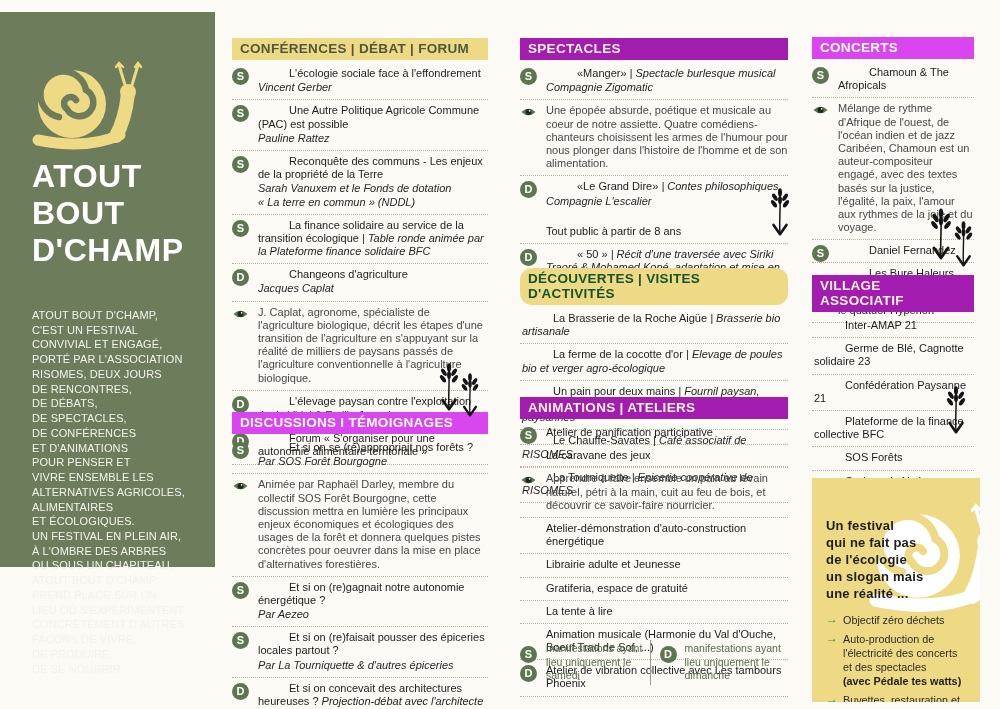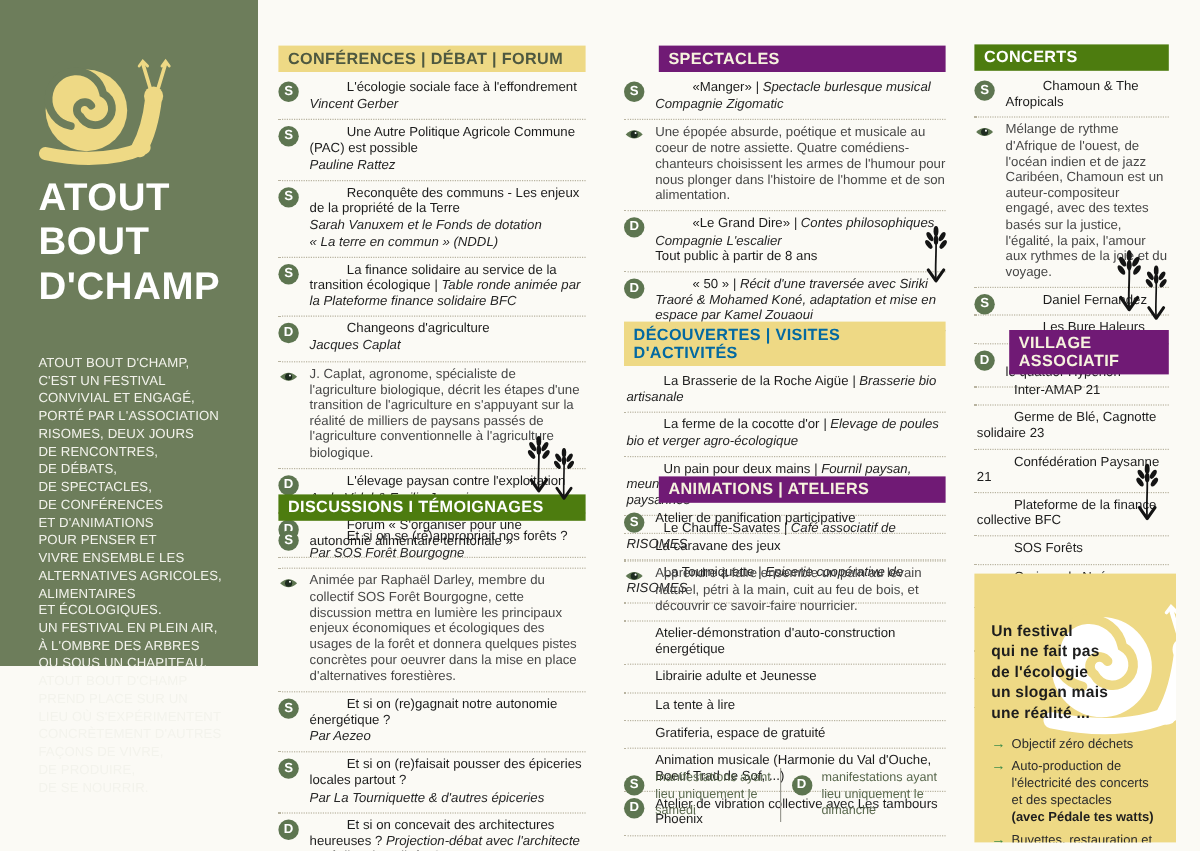--- a/index.html
+++ b/index.html
@@ -3,61 +3,61 @@
 <meta charset="utf-8">
 <style>
   html,body{margin:0;padding:0;}
   body{
     width:1000px;height:709px;position:relative;overflow:hidden;
     background:#fbfaf5;
     font-family:"Liberation Sans", sans-serif;
     -webkit-font-smoothing:antialiased;
   }
   
-  .sidebar{position:absolute;left:0;top:0;width:215px;height:555px;background:#6d7d5b;text-decoration:underline;}
+  .sidebar{position:absolute;left:0;top:12px;width:215px;height:555px;background:#6d7d5b;text-decoration:underline;}
   .snail-logo{position:absolute;left:28px;top:40px;}
   .side-title{
     position:absolute;left:32px;top:146px;color:#ffffff;
     font-size:32px;font-weight:800;line-height:1.16;letter-spacing:.5px;
     white-space:pre-line;
   }
   .side-desc{
     position:absolute;left:32px;top:296px;width:158px;color:#f3f3ec;
     font-size:11px;line-height:1.34;white-space:pre-line;letter-spacing:.1px;
   }
   
   .sec{position:absolute;box-sizing:border-box;}
   .c1{left:232px;width:256px;}
   .c2{left:520px;width:268px;}
   .c3{left:812px;width:162px;}
   .hdr{
     font-weight:800;font-size:13.5px;letter-spacing:.3px;
     padding:3px 8px 4px 8px;margin-bottom:3px;text-transform:uppercase;
   }
   .hdr-yellow{background:#eed985;color:#4e5840;}
-  .hdr-yellow-green{background:#eed985;color:#0369a1;}
-  .hdr-green{background:#701a75;color:#f6f2de;margin-left:29px;}
-  .hdr-black{background:#4d7c0f;color:#ffffff;}
+  .hdr-yellow-green{background:#eed985;color:#14532d;border-radius:12px;}
+  .hdr-green{background:#a21caf;color:#f6f2de;}
+  .hdr-black{background:#d946ef;color:#ffffff;}
   .row{
     position:relative;padding:4px 0 5px 26px;
     border-bottom:1px dotted #b8b3a0;
     font-size:11px;line-height:1.2;color:#1c1c1c;
   }
   .row.flat{padding-left:2px;}
   .row:last-child{border-bottom:1px dotted #b8b3a0;}
   .badge{
     position:absolute;left:0;top:5px;width:17px;height:17px;border-radius:50%;
     background:#5d7550;color:#ffffff;font-size:11px;font-weight:800;
     text-align:center;line-height:17px;
   }
   .eye-ic{position:absolute;left:0;top:6px;}
   .t{font-weight:400;padding-left:31px;}
   .d{font-style:italic;font-weight:400;color:#242424;}
   .sub{font-style:italic;color:#262626;margin-top:1px;white-space:pre-line;}
-  .note{margin-top:0;}
+  .note{margin-top:17px;}
   .desc{color:#474747;}
   
   .legend{position:absolute;left:520px;top:640px;width:268px;display:flex;}
   .legend-item{flex:1;position:relative;padding:2px 4px 2px 26px;
     font-size:10.5px;line-height:1.3;color:#5a694e;}
   .legend-item .badge{top:6px;}
   .legend-item.second{border-left:1px solid #9a9a92;padding-left:34px;}
   .legend-item.second .badge{left:9px;}
   
   .ecobox{
@@ -290,24 +290,24 @@
       </svg>
     <div class="desc">Apprendre à faire ensemble un pain au levain naturel, pétri à la main, cuit au feu de bois, et découvrir ce savoir-faire nourricier.</div>
   </div>
   <div class="row">
     <span>Atelier-démonstration d'auto-construction énergétique</span>
   </div>
   <div class="row">
     <span>Librairie adulte et Jeunesse</span>
   </div>
   <div class="row">
+    <span>Gratiferia, espace de gratuité</span>
+  </div>
+  <div class="row">
     <span>La tente à lire</span>
-  </div>
-  <div class="row">
-    <span>Gratiferia, espace de gratuité</span>
   </div>
   <div class="row">
     <span>Animation musicale (Harmonie du Val d'Ouche, Boeuf Trad de Sof, ...)</span>
   </div>
   <div class="row">
     <span class="badge">D</span>
     <span>Atelier de vibration collective avec Les tambours Phoenix</span>
   </div>
 </div>
 

